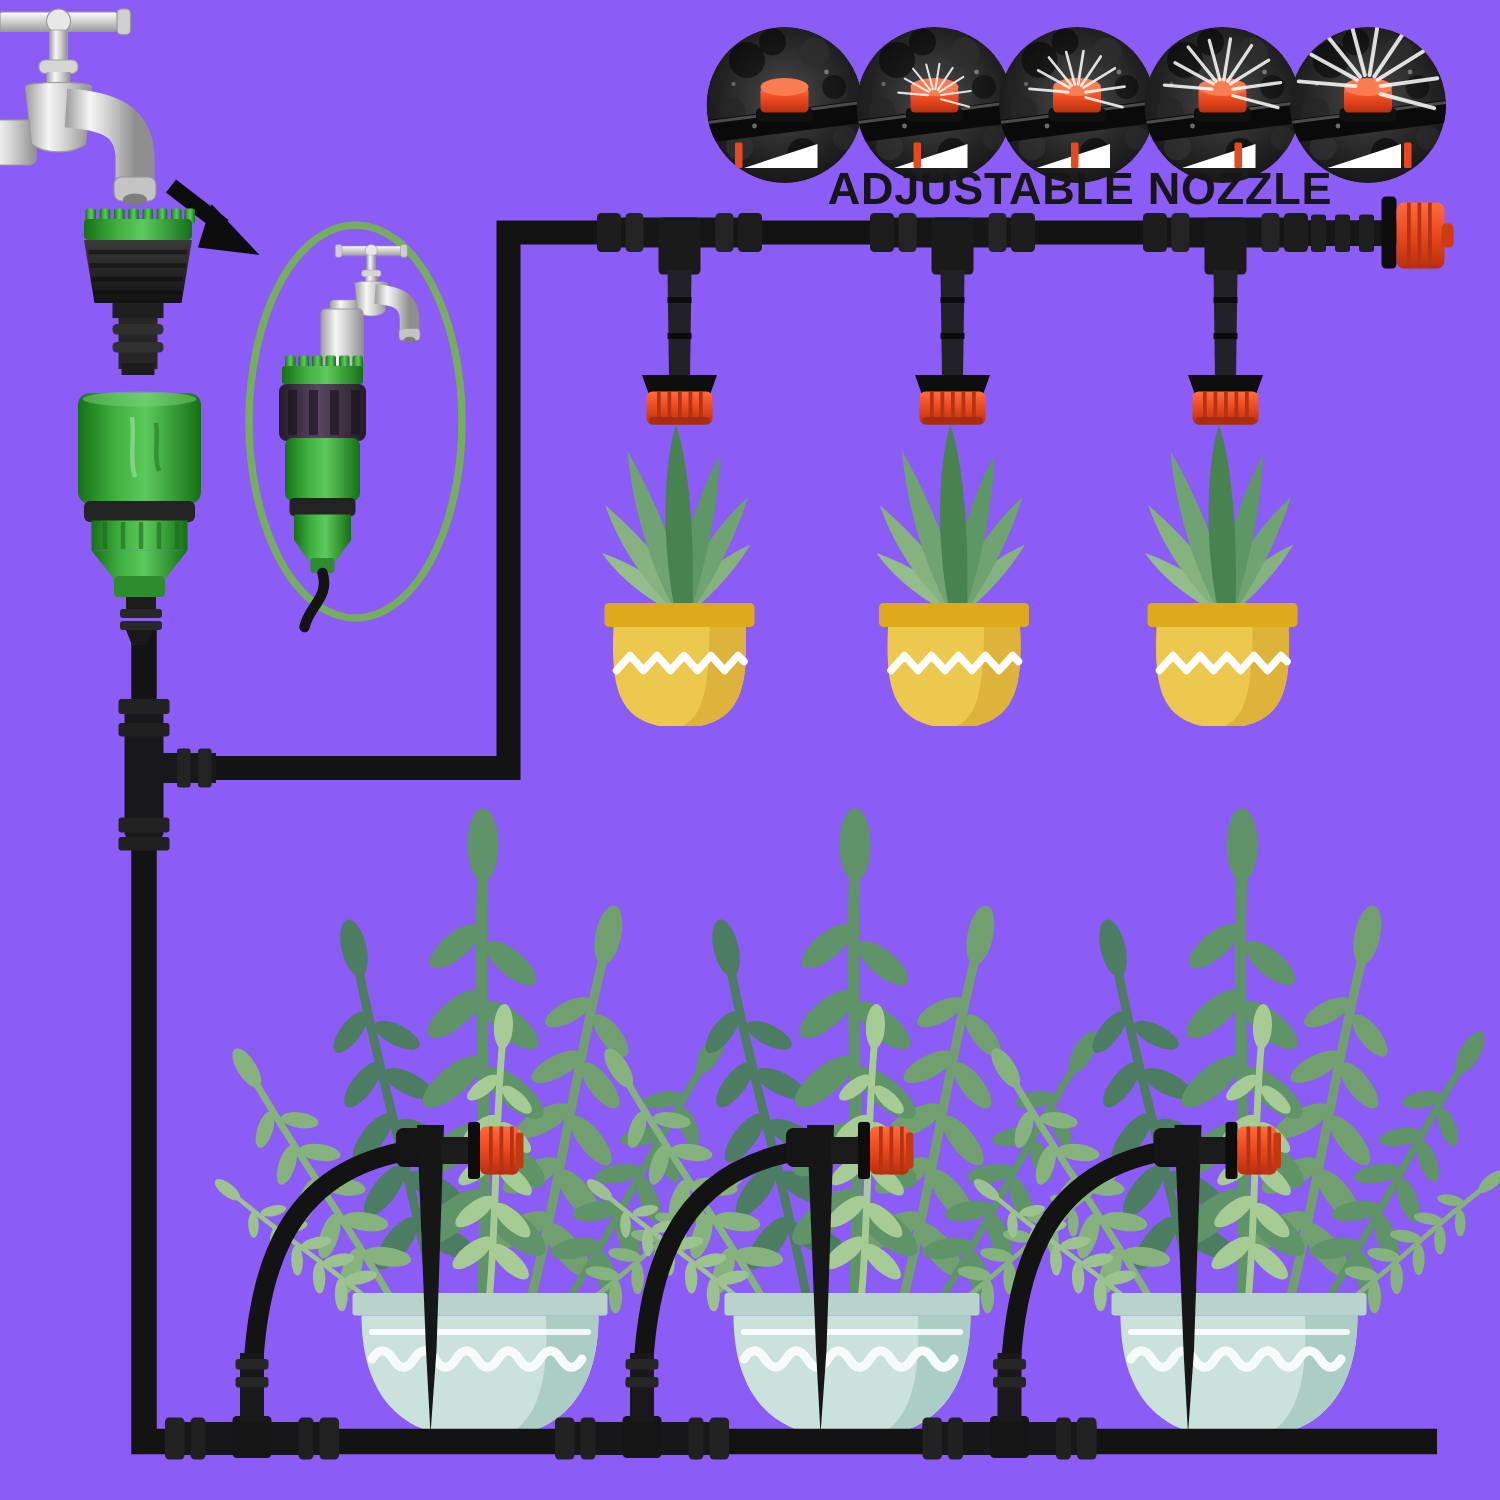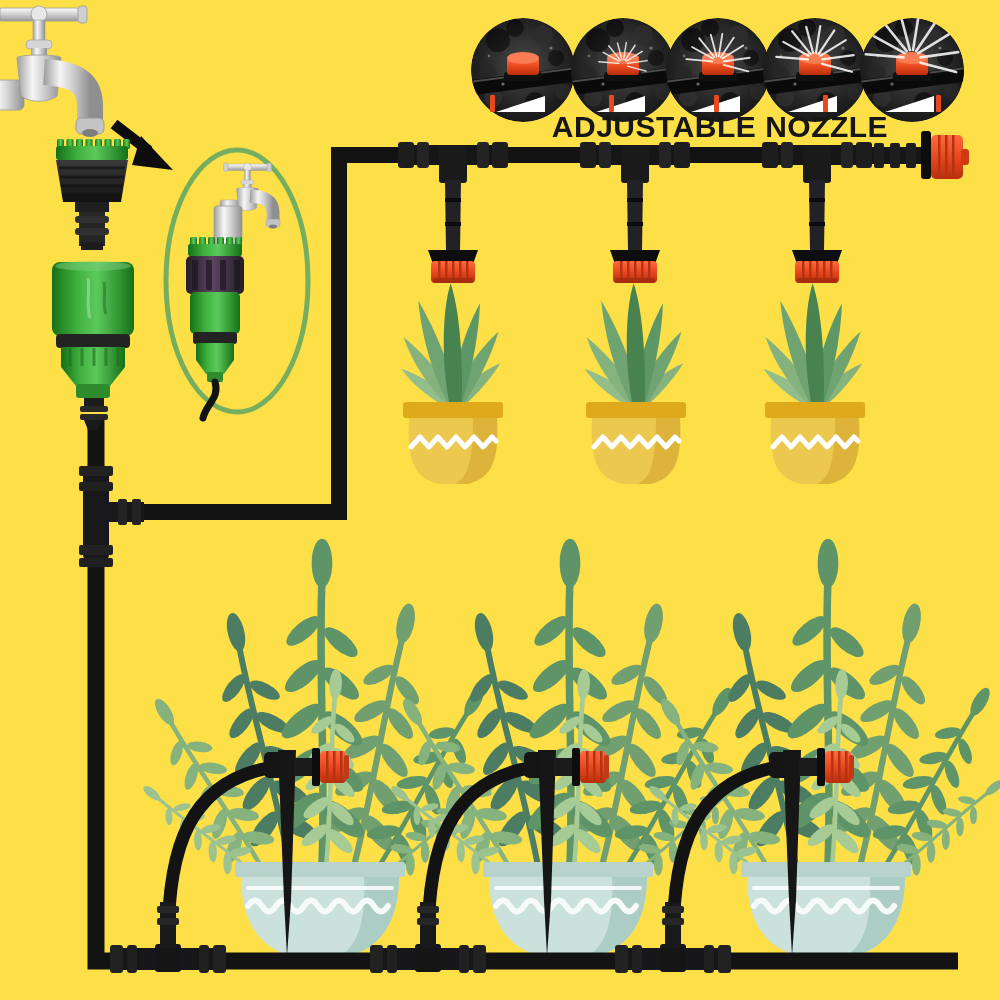--- a/index.html
+++ b/index.html
@@ -1,16 +1,16 @@
 <!DOCTYPE html>
 <html><head>
 <meta charset="utf-8">
 <style>
   html,body{margin:0;padding:0;background:#ffffff;}
-  .stage{position:relative;width:1000px;height:1000px;background:#fde047;overflow:hidden;
+  .stage{position:relative;width:1000px;height:1000px;background:#8b5cf6;overflow:hidden;
          font-family:"Liberation Sans",sans-serif;}
   .stage svg{position:absolute;left:0;top:0;}
   .caption{position:absolute;left:545px;top:110px;width:350px;text-align:center;
            font-size:30px;font-weight:700;letter-spacing:.5px;color:#161616;
            font-family:"Liberation Sans",sans-serif;white-space:nowrap;}
 </style>
 </head>
 <body>
 
 <div class="stage">

